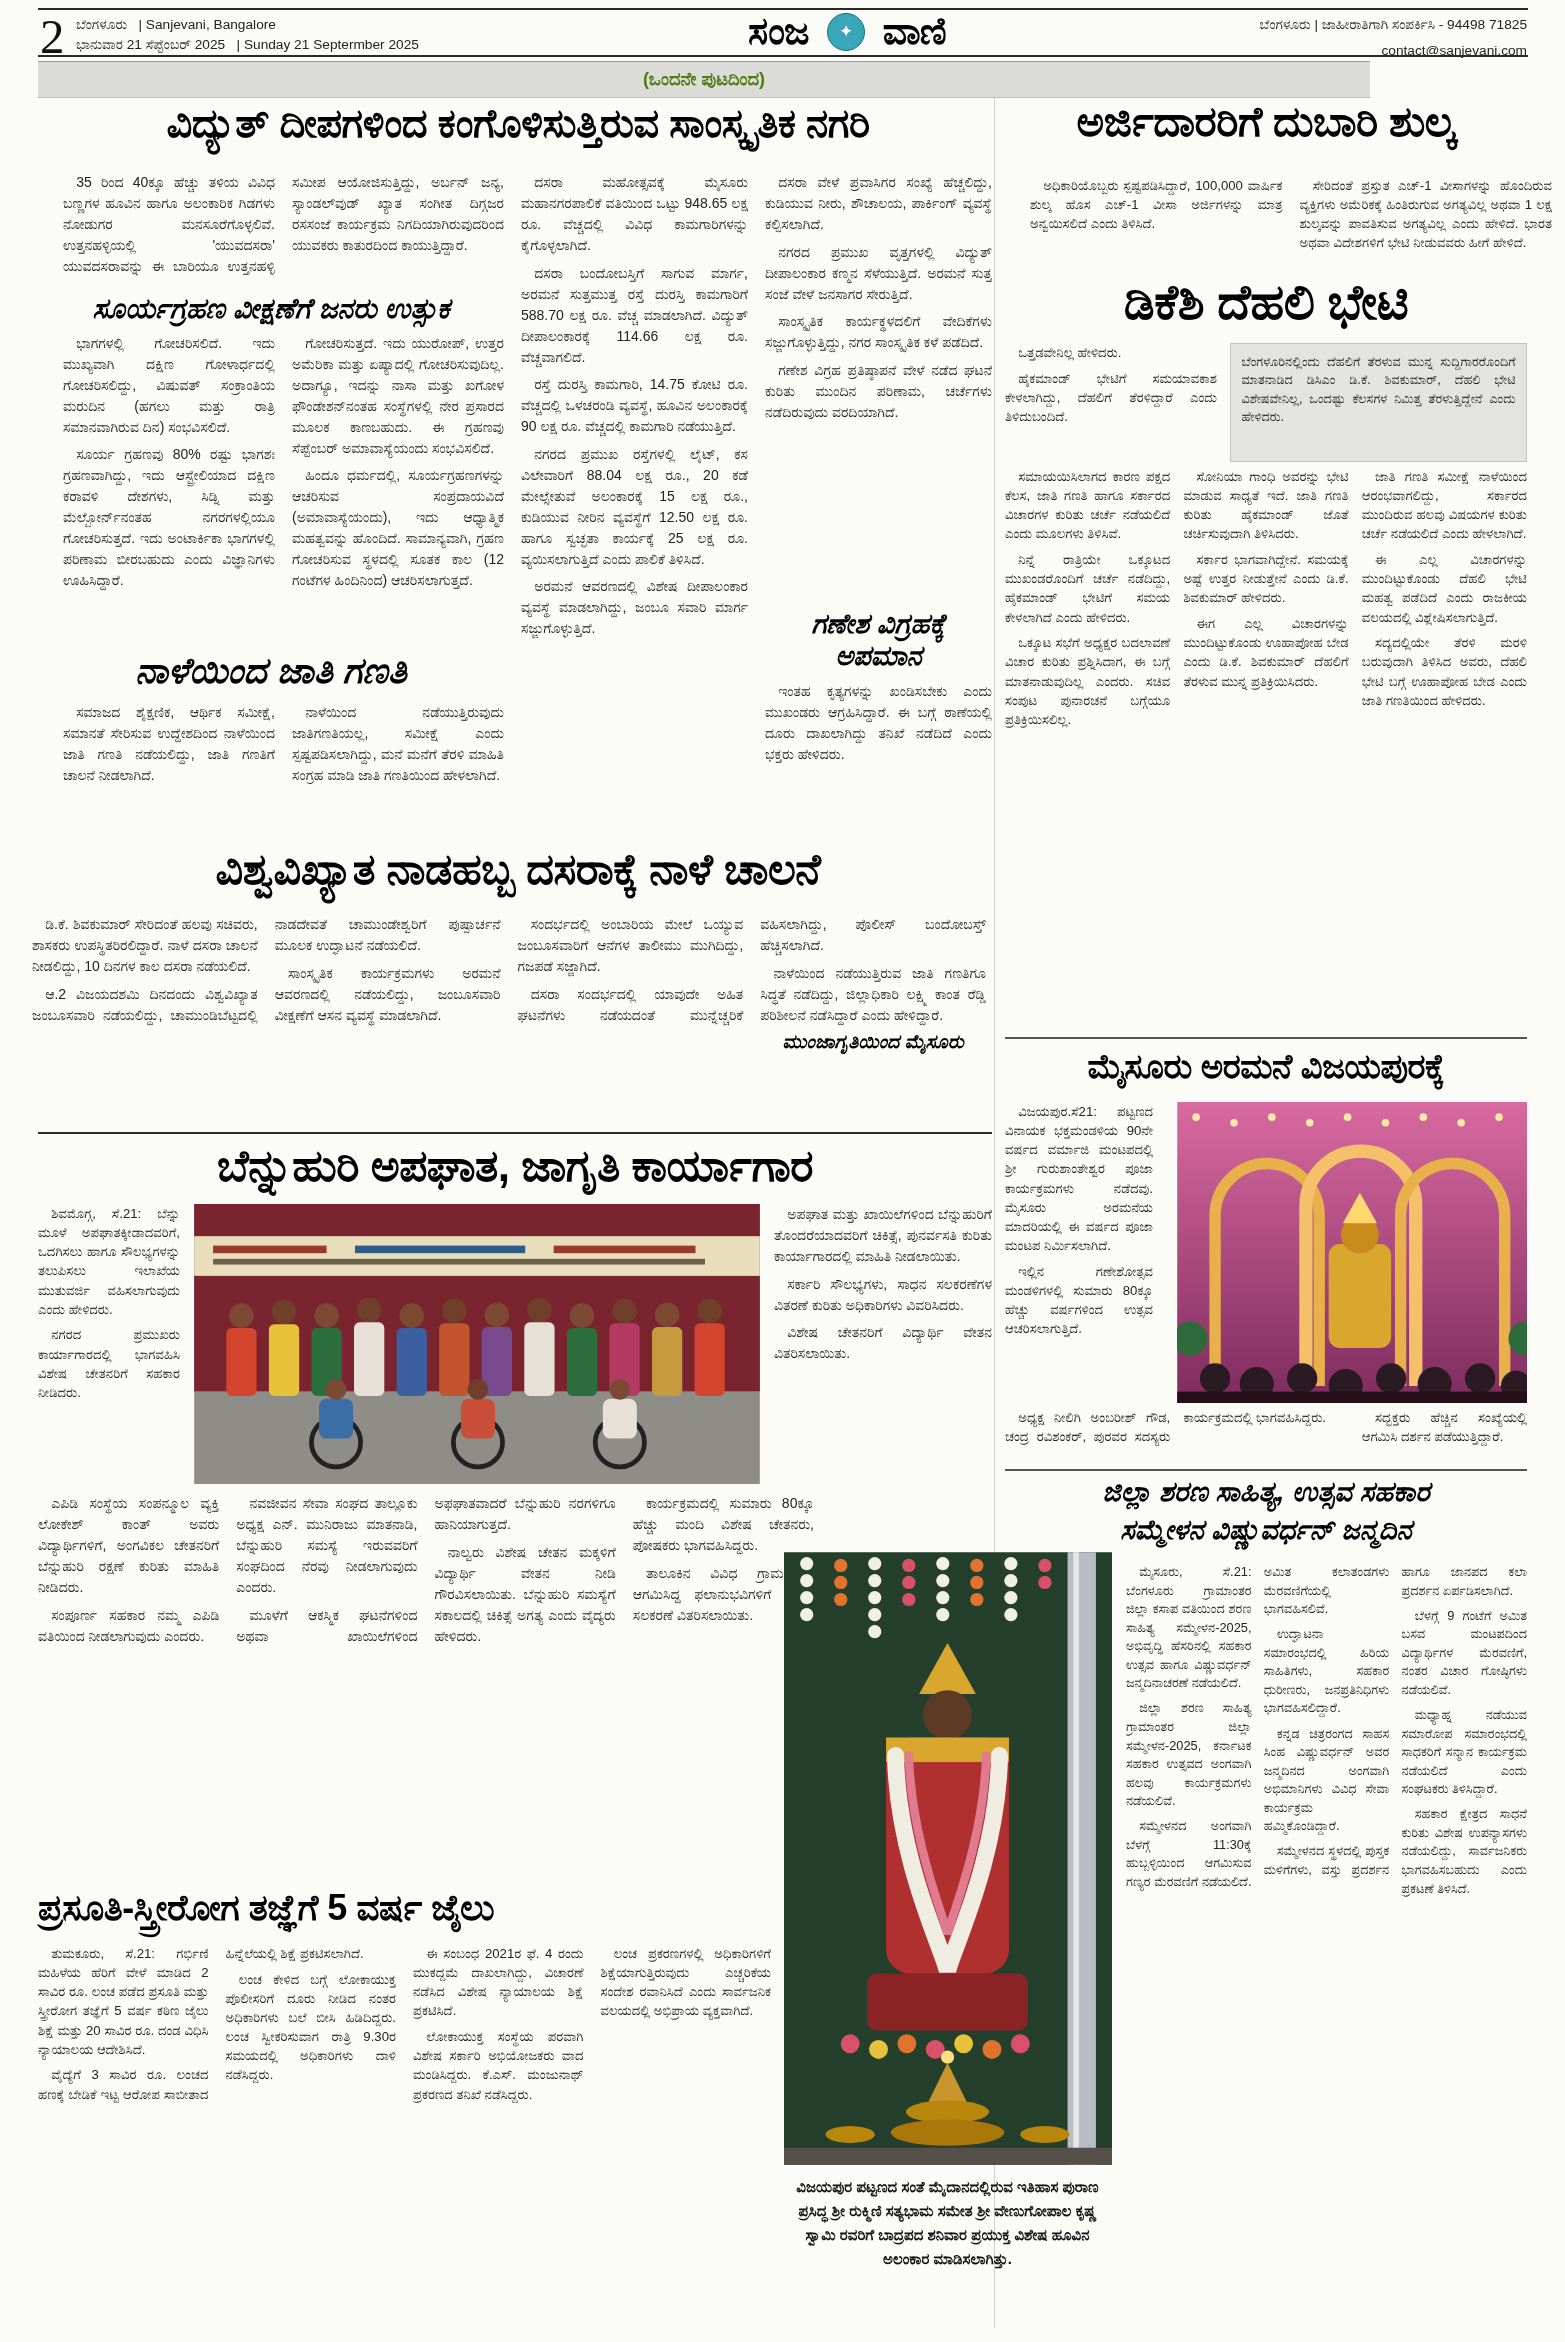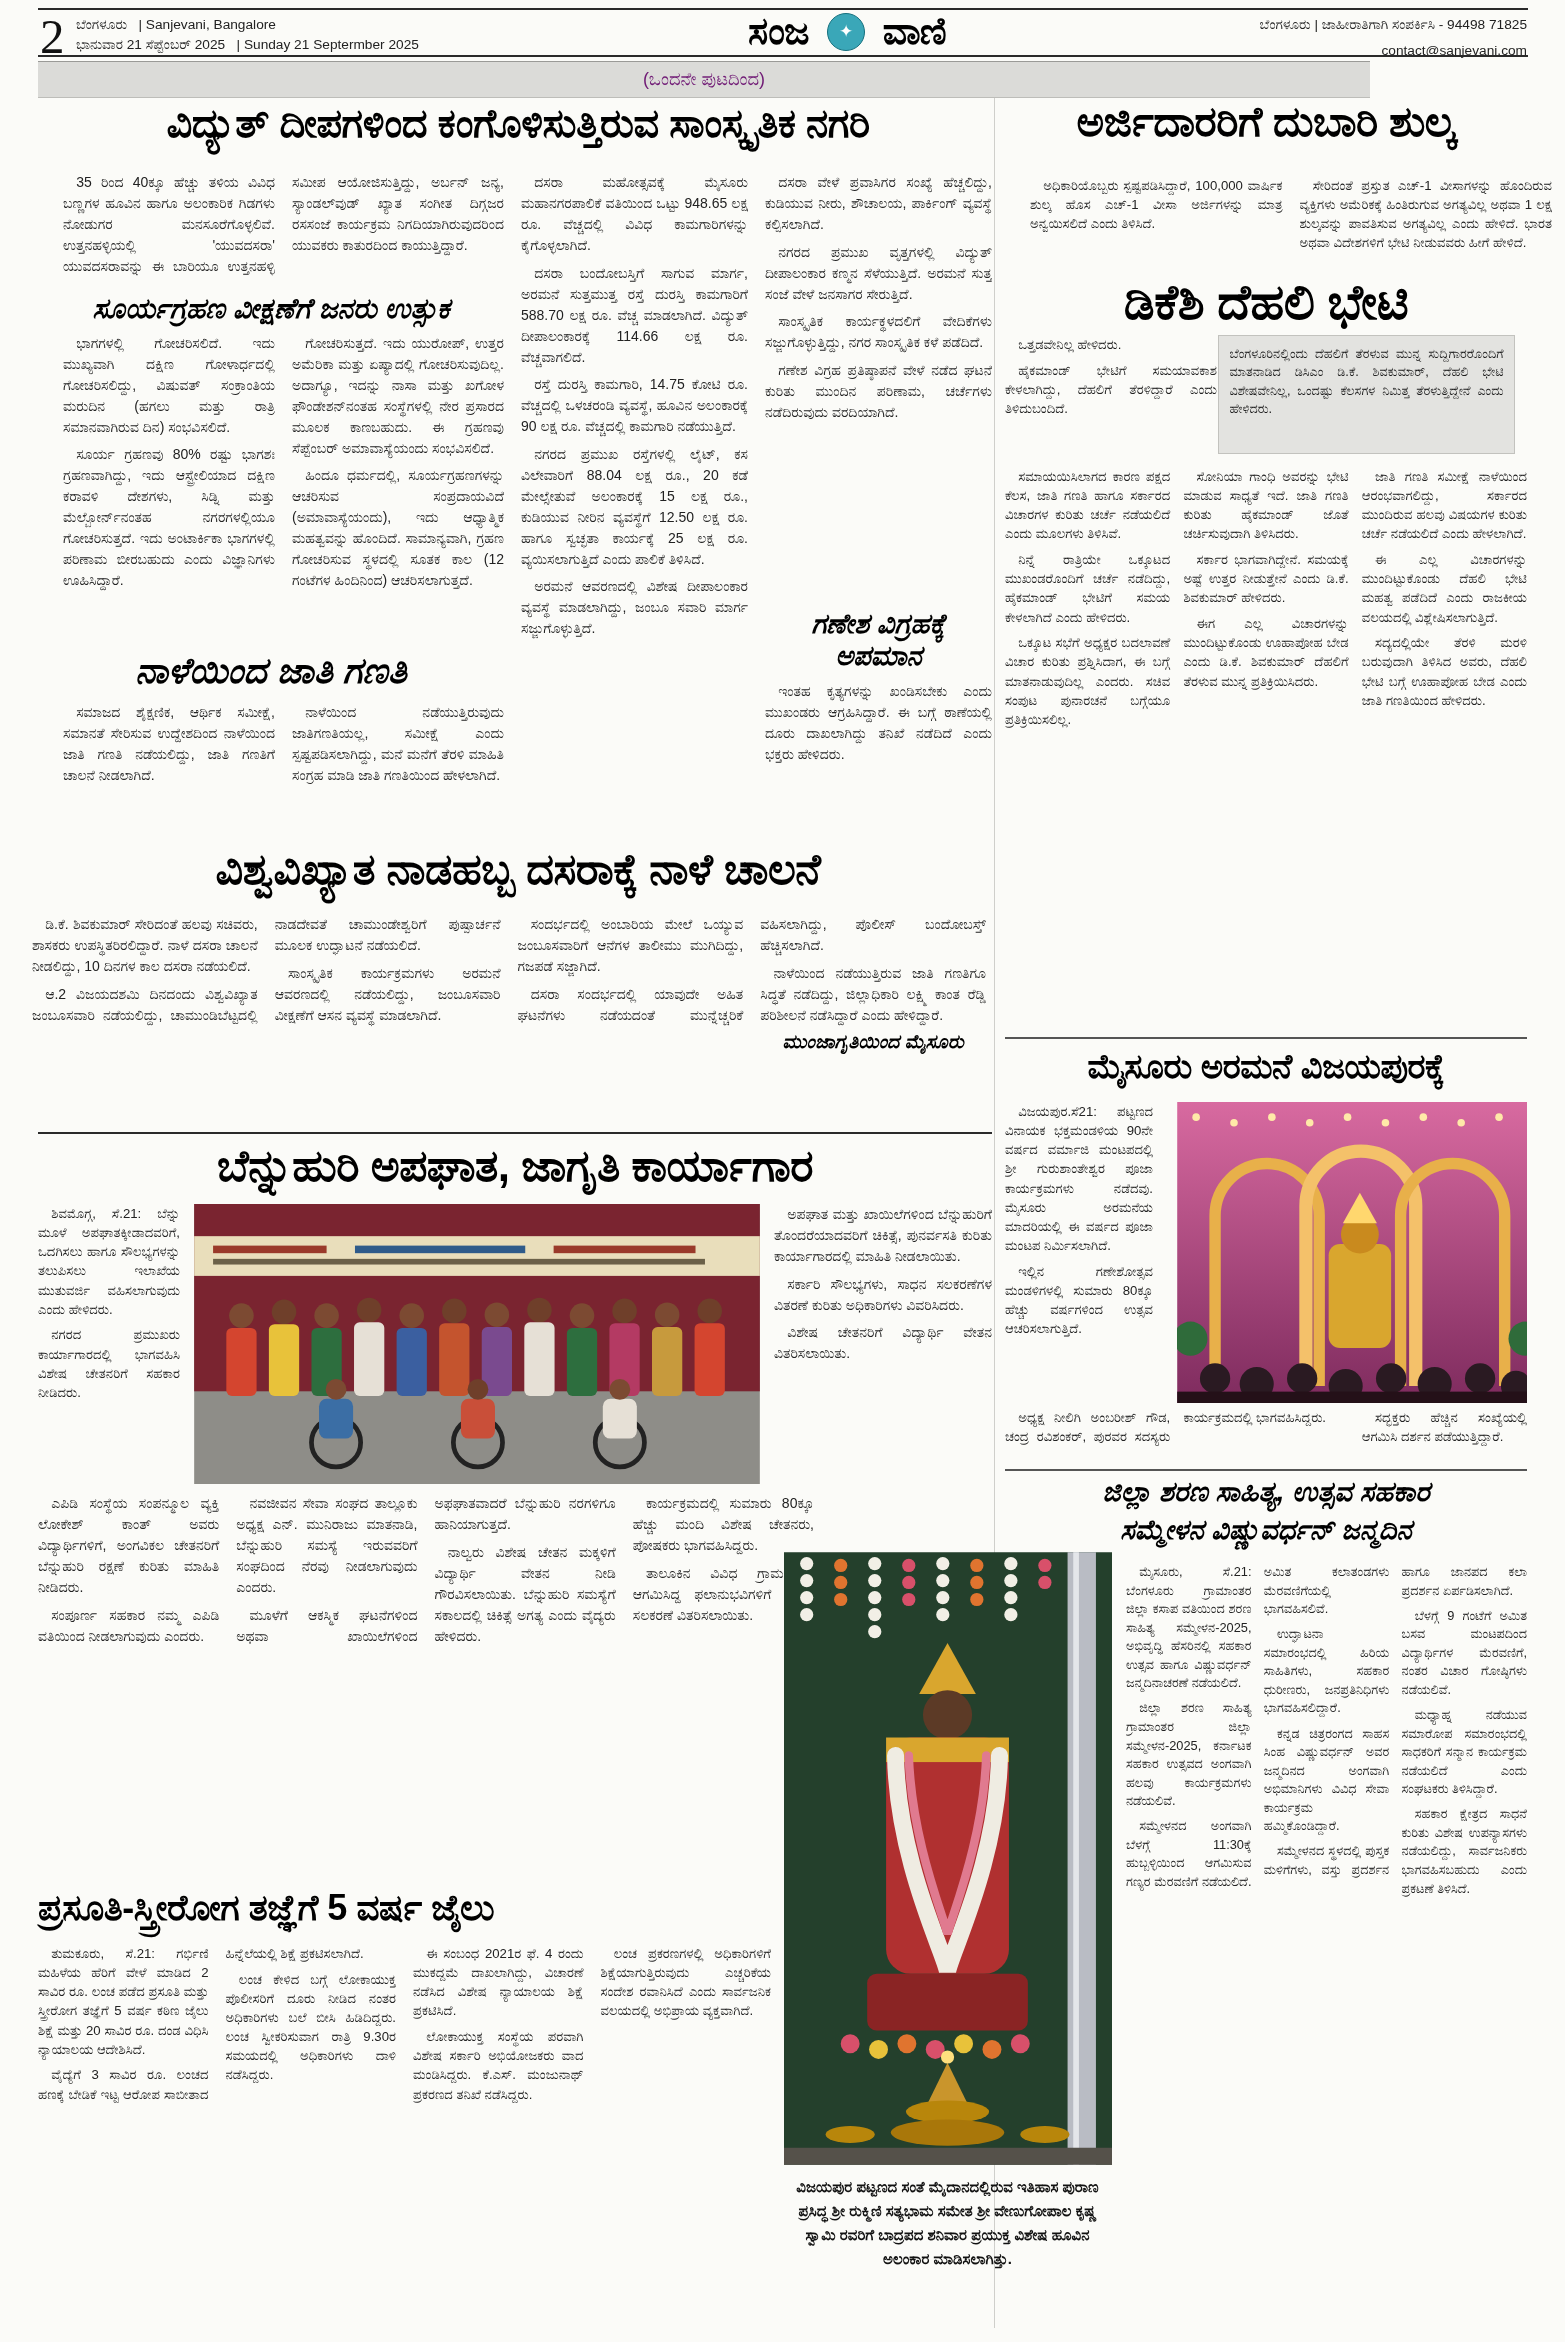--- a/index.html
+++ b/index.html
@@ -10,21 +10,21 @@
   .vrule{background:#cfcfcb;width:0.9px;}
   .headline{font-weight:800;color:#000;text-align:center;line-height:1.15;letter-spacing:-0.5px;}
   .subhead{font-weight:800;color:#000;text-align:center;line-height:1.2;font-style:italic;}
   .body-txt{font-size:14px;line-height:1.5;color:#222;}
   .body-sm{font-size:13.2px;line-height:1.45;color:#222;}
   .bp{margin:0 0 6.6px 0;text-align:justify;text-indent:13.2px;}
   .cols2{columns:2;column-gap:17px;overflow:hidden;margin-left:25px;}
   .cols3{columns:3;column-gap:15px;overflow:hidden;}
   .cols4{columns:4;column-gap:17px;overflow:hidden;}
   .grayband{background:#dbdbd8;border-top:0.9px solid #9a9a97;border-bottom:0.9px solid #bdbdb9;
-            display:flex;align-items:center;justify-content:center;font-weight:400;font-size:18px;color:#701a75;}
+            display:flex;align-items:center;justify-content:center;font-weight:700;font-size:18px;color:#4d7c0f;}
   .graybox{background:#e3e3e0;border:0.9px solid #c2c2be;padding:8.5px 10.4px;font-size:12.8px;line-height:1.45;text-align:justify;}
   .masthead{display:flex;align-items:center;gap:18px;font-weight:800;font-size:38px;color:#000;letter-spacing:-0.9px;}
   .logo-circle{width:36px;height:36px;border-radius:50%;background:#3aa7b8;border:1.9px solid #15707e;
                display:inline-flex;align-items:center;justify-content:center;color:#fff;font-size:17px;}
   .hdr-small{font-size:13.7px;line-height:1.45;color:#222;}
   .pagenum{font-size:49px;font-weight:400;line-height:0.9;color:#111;font-family:"Liberation Serif","DejaVu Serif",serif;}
   .caption{font-size:15px;font-weight:700;line-height:1.6;text-align:center;color:#111;}
   .photo{display:block;}
   p.bp:first-child{text-indent:13.2px;}
 </style>
@@ -278,21 +278,21 @@
 
   <div class="abs caption" style="left:787px;top:2175px;width:321px;">ವಿಜಯಪುರ ಪಟ್ಟಣದ ಸಂತೆ ಮೈದಾನದಲ್ಲಿರುವ ಇತಿಹಾಸ ಪುರಾಣ ಪ್ರಸಿದ್ಧ ಶ್ರೀ ರುಕ್ಮಿಣಿ ಸತ್ಯಭಾಮ ಸಮೇತ ಶ್ರೀ ವೇಣುಗೋಪಾಲ ಕೃಷ್ಣ ಸ್ವಾಮಿ ರವರಿಗೆ ಬಾದ್ರಪದ ಶನಿವಾರ ಪ್ರಯುಕ್ತ ವಿಶೇಷ ಹೂವಿನ ಅಲಂಕಾರ ಮಾಡಿಸಲಾಗಿತ್ತು.</div>
 
   <div class="abs headline" style="left:1005px;top:98px;width:522px;font-size:42px;">ಅರ್ಜಿದಾರರಿಗೆ ದುಬಾರಿ ಶುಲ್ಕ</div>
   <div class="abs cols2 body-sm" style="left:1005px;top:176px;width:522px;height:95px;">
       <p class="bp">ಅಧಿಕಾರಿಯೊಬ್ಬರು ಸ್ಪಷ್ಟಪಡಿಸಿದ್ದಾರೆ, 100,000 ವಾರ್ಷಿಕ ಶುಲ್ಕ ಹೊಸ ಎಚ್-1 ವೀಸಾ ಅರ್ಜಿಗಳನ್ನು ಮಾತ್ರ ಅನ್ವಯಿಸಲಿದೆ ಎಂದು ತಿಳಿಸಿದೆ.</p>
       <p class="bp">ಸೇರಿದಂತೆ ಪ್ರಸ್ತುತ ಎಚ್-1 ವೀಸಾಗಳನ್ನು ಹೊಂದಿರುವ ವ್ಯಕ್ತಿಗಳು ಅಮೆರಿಕಕ್ಕೆ ಹಿಂತಿರುಗುವ ಅಗತ್ಯವಿಲ್ಲ ಅಥವಾ 1 ಲಕ್ಷ ಶುಲ್ಕವನ್ನು ಪಾವತಿಸುವ ಅಗತ್ಯವಿಲ್ಲ ಎಂದು ಹೇಳಿದೆ. ಭಾರತ ಅಥವಾ ವಿದೇಶಗಳಿಗೆ ಭೇಟಿ ನೀಡುವವರು ಹೀಗೆ ಹೇಳಿದೆ.</p>
     </div>
 
   <div class="abs headline" style="left:1005px;top:274px;width:522px;font-size:49px;">ಡಿಕೆಶಿ ದೆಹಲಿ ಭೇಟಿ</div>
-  <div class="abs" style="left:1005px;top:335px;width:522px;height:119px;display:grid;grid-template-columns:212px 297px;column-gap:1px;overflow:hidden;">
+  <div class="abs" style="left:1005px;top:343px;width:522px;height:119px;display:grid;grid-template-columns:212px 297px;column-gap:13px;overflow:hidden;">
     <div class="body-sm">
         <p class="bp">ಒತ್ತಡವೇನಿಲ್ಲ ಹೇಳಿದರು.</p>
         <p class="bp">ಹೈಕಮಾಂಡ್ ಭೇಟಿಗೆ ಸಮಯಾವಕಾಶ ಕೇಳಲಾಗಿದ್ದು, ದೆಹಲಿಗೆ ತೆರಳಿದ್ದಾರೆ ಎಂದು ತಿಳಿದುಬಂದಿದೆ.</p>
       </div>
     <div class="graybox">ಬೆಂಗಳೂರಿನಲ್ಲಿಂದು ದೆಹಲಿಗೆ ತೆರಳುವ ಮುನ್ನ ಸುದ್ದಿಗಾರರೊಂದಿಗೆ ಮಾತನಾಡಿದ ಡಿಸಿಎಂ ಡಿ.ಕೆ. ಶಿವಕುಮಾರ್, ದೆಹಲಿ ಭೇಟಿ ವಿಶೇಷವೇನಿಲ್ಲ, ಒಂದಷ್ಟು ಕೆಲಸಗಳ ನಿಮಿತ್ತ ತೆರಳುತ್ತಿದ್ದೇನೆ ಎಂದು ಹೇಳಿದರು.</div>
   </div>
   <div class="abs cols3 body-sm" style="left:1005px;top:467px;width:522px;height:566px;column-gap:13.2px;">
       <p class="bp">ಸಮಾಯಯಿಸಿಲಾಗದ ಕಾರಣ ಪಕ್ಷದ ಕೆಲಸ, ಜಾತಿ ಗಣತಿ ಹಾಗೂ ಸರ್ಕಾರದ ವಿಚಾರಗಳ ಕುರಿತು ಚರ್ಚೆ ನಡೆಯಲಿದೆ ಎಂದು ಮೂಲಗಳು ತಿಳಿಸಿವೆ.</p>
       <p class="bp">ನಿನ್ನೆ ರಾತ್ರಿಯೇ ಒಕ್ಕೂಟದ ಮುಖಂಡರೊಂದಿಗೆ ಚರ್ಚೆ ನಡೆದಿದ್ದು, ಹೈಕಮಾಂಡ್ ಭೇಟಿಗೆ ಸಮಯ ಕೇಳಲಾಗಿದೆ ಎಂದು ಹೇಳಿದರು.</p>
       <p class="bp">ಒಕ್ಕೂಟ ಸಭೆಗೆ ಅಧ್ಯಕ್ಷರ ಬದಲಾವಣೆ ವಿಚಾರ ಕುರಿತು ಪ್ರಶ್ನಿಸಿದಾಗ, ಈ ಬಗ್ಗೆ ಮಾತನಾಡುವುದಿಲ್ಲ ಎಂದರು. ಸಚಿವ ಸಂಪುಟ ಪುನಾರಚನೆ ಬಗ್ಗೆಯೂ ಪ್ರತಿಕ್ರಿಯಿಸಲಿಲ್ಲ.</p>

